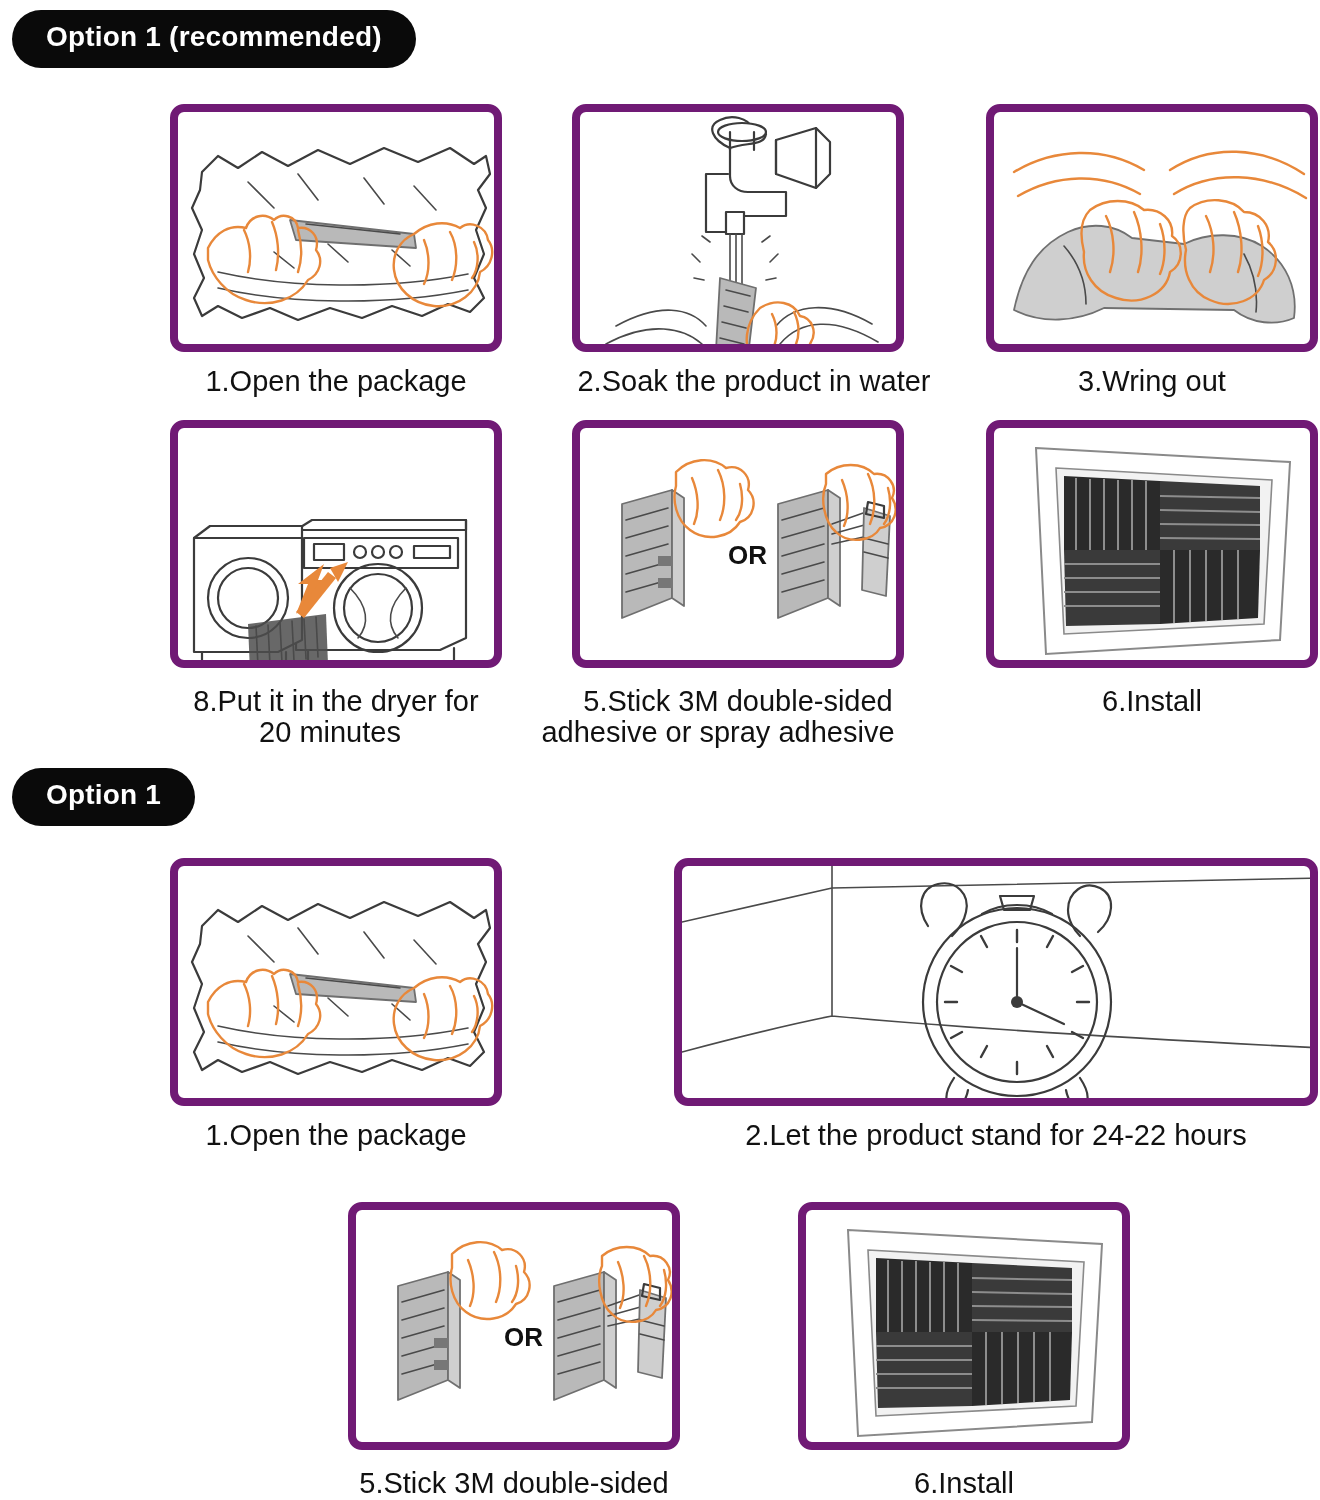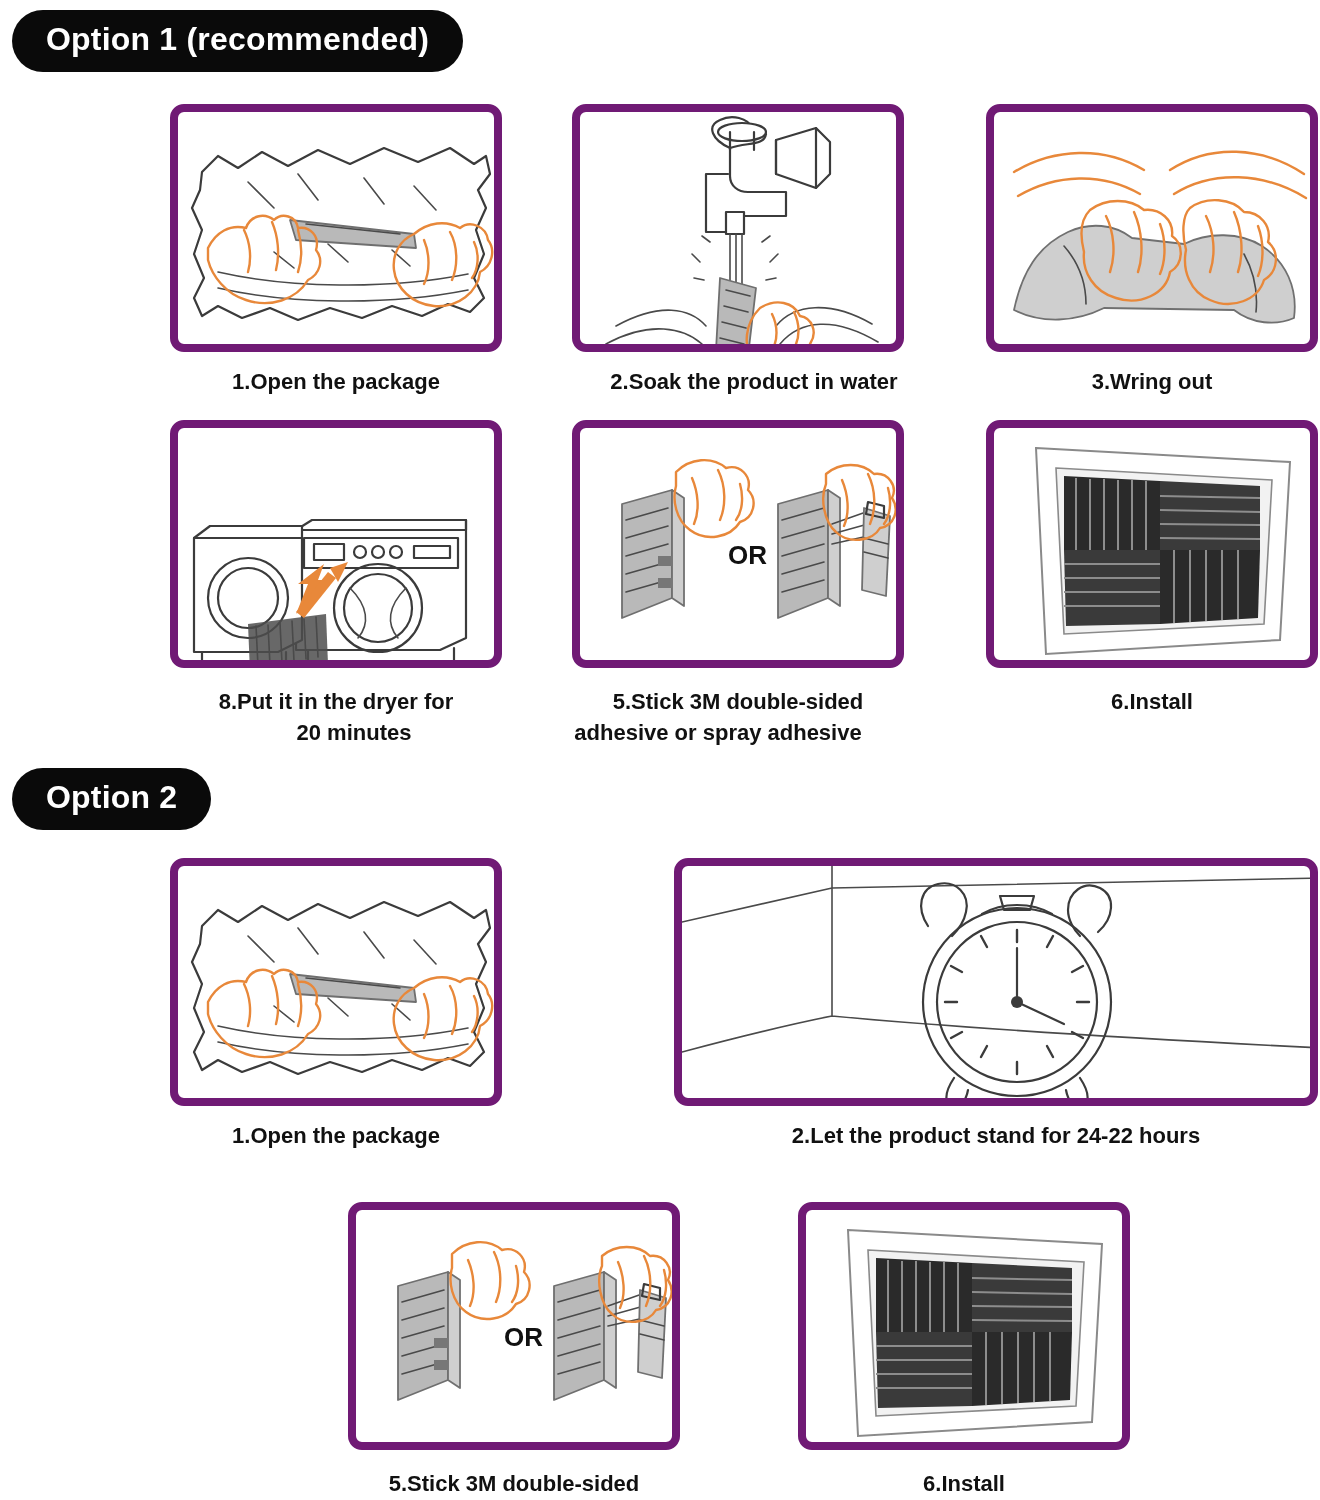--- a/index.html
+++ b/index.html
@@ -6,41 +6,41 @@
   body{
     width:1320px;height:1500px;position:relative;
     font-family:"Liberation Sans", sans-serif;
     color:#1a1a1a;
     overflow:hidden;
   }
   .badge{
     display:inline-block;
     background:#0a0a0a;color:#ffffff;
     border-radius:40px;
-    font-size:32px;font-weight:700;
+    font-size:28px;font-weight:700;
     letter-spacing:0.2px;
     padding:13px 34px 17px 34px;
     line-height:1;
   }
   #badge1{position:absolute;left:12px;top:10px;}
   #badge2{position:absolute;left:12px;top:768px;}
 
   .panel{
     position:absolute;
     border:8px solid #701a75;
     border-radius:14px;
     background:#fff;
     box-sizing:border-box;
     overflow:hidden;
   }
   .cap{
     position:absolute;
     text-align:center;
-    font-size:22px;
-    font-weight:700;
+    font-size:29px;
+    font-weight:400;
     line-height:31px;
     color:#111;
   }
   svg{display:block;}
   .ln{fill:none;stroke:#3b3b3b;stroke-width:2.2;stroke-linecap:round;stroke-linejoin:round;}
   .lnT{fill:none;stroke:#4a4a4a;stroke-width:1.6;stroke-linecap:round;stroke-linejoin:round;}
   .hand{fill:none;stroke:#e8883a;stroke-width:2.4;stroke-linecap:round;stroke-linejoin:round;}
   .gry{fill:#b9b9b9;stroke:#6f6f6f;stroke-width:1.8;stroke-linejoin:round;}
   .gry2{fill:#cfcfcf;stroke:#707070;stroke-width:1.8;stroke-linejoin:round;}
   .drk{fill:#3a3a3a;}
@@ -148,21 +148,21 @@
 
     <path class="drk3" d="M70 196 L148 186 L150 236 L72 244 Z" opacity="0.85"></path>
     <path class="lnT" d="M78 198 L80 238 M90 197 L92 237 M102 195 L104 235 M114 193 L116 233 M126 191 L128 231 M138 189 L140 229" stroke="#eee"></path>
 
     <path class="or" d="M118 186 L150 152 L140 152 L146 136 L120 156 L130 156 Z"></path>
     <path class="or" d="M126 190 L158 150 L150 144 L118 184 Z"></path>
     <polygon class="or" points="152,140 170,134 160,154"></polygon>
   </svg>
 </div>
 <div class="cap" style="left:150px;top:686px;width:372px;">8.Put it in the dryer for</div>
-<div class="cap" style="left:168px;top:717px;width:372px;">20 minutes</div>
+<div class="cap" style="left:144px;top:717px;width:372px;">20 minutes</div>
 
 <div class="panel" style="left:572px;top:420px;width:332px;height:248px;">
   <svg width="328" height="244" viewBox="0 0 328 244">
 
     <path class="gry" d="M42 76 L92 62 L92 170 L42 190 Z"></path>
     <path class="gry2" d="M92 62 L104 70 L104 178 L92 170 Z"></path>
     <path class="lnT" d="M46 92 L88 80 M46 110 L88 98 M46 128 L88 116 M46 146 L88 134 M46 164 L88 152"></path>
     <rect x="78" y="128" width="14" height="10" fill="#777"></rect>
     <rect x="78" y="150" width="14" height="10" fill="#777"></rect>
 
@@ -213,21 +213,21 @@
       </g>
 
       <g stroke="#8d8d8d" stroke-width="2" fill="none">
         <path d="M180 122 L180 195 M196 122 L196 194 M212 122 L212 193 M228 122 L228 192 M244 122 L244 191"></path>
       </g>
     </g>
   </svg>
 </div>
 <div class="cap" style="left:986px;top:686px;width:332px;">6.Install</div>
 
-<div id="badge2" class="badge">Option 2</div>
+<div id="badge2" class="badge">Option 1</div>
 
 <div class="panel" style="left:170px;top:858px;width:332px;height:248px;">
   <svg width="328" height="244" viewBox="0 0 328 244">
     <path class="ln" d="M24 60 L40 44 L60 56 L84 40 L110 54 L140 38 L172 52 L206 36 L240 50 L272 36 L296 52 L308 44 L312 62 L300 78 L308 96 L298 118 L306 142 L296 166 L306 186 L292 200 L270 192 L244 204 L214 194 L184 206 L152 196 L120 208 L92 196 L64 206 L40 194 L24 204 L16 186 L26 166 L16 142 L24 118 L14 96 L22 78 Z"></path>
     <path class="lnT" d="M40 160 C110 176 210 178 290 162"></path>
     <path class="lnT" d="M40 176 C110 192 210 194 290 178"></path>
     <path class="lnT" d="M70 70 L96 96 M120 62 L140 88 M186 66 L206 92 M236 74 L258 98"></path>
     <path class="lnT" d="M96 140 L116 156 M150 132 L170 150 M214 138 L232 154"></path>
     <path class="gry" d="M112 108 L236 122 L238 136 L118 128 Z"></path>
     <path class="lnT" d="M128 112 L222 122"></path>

